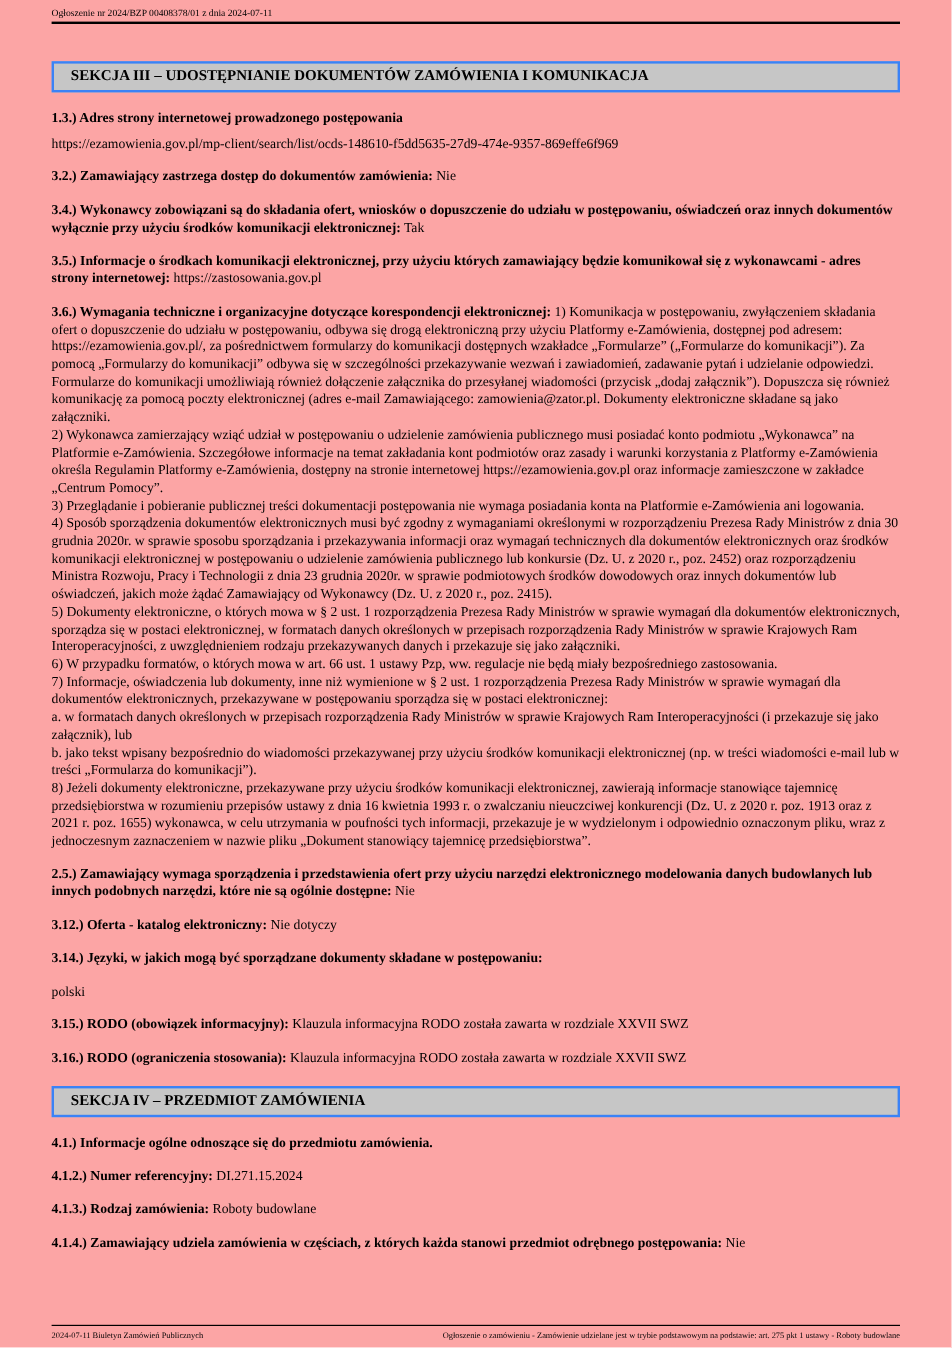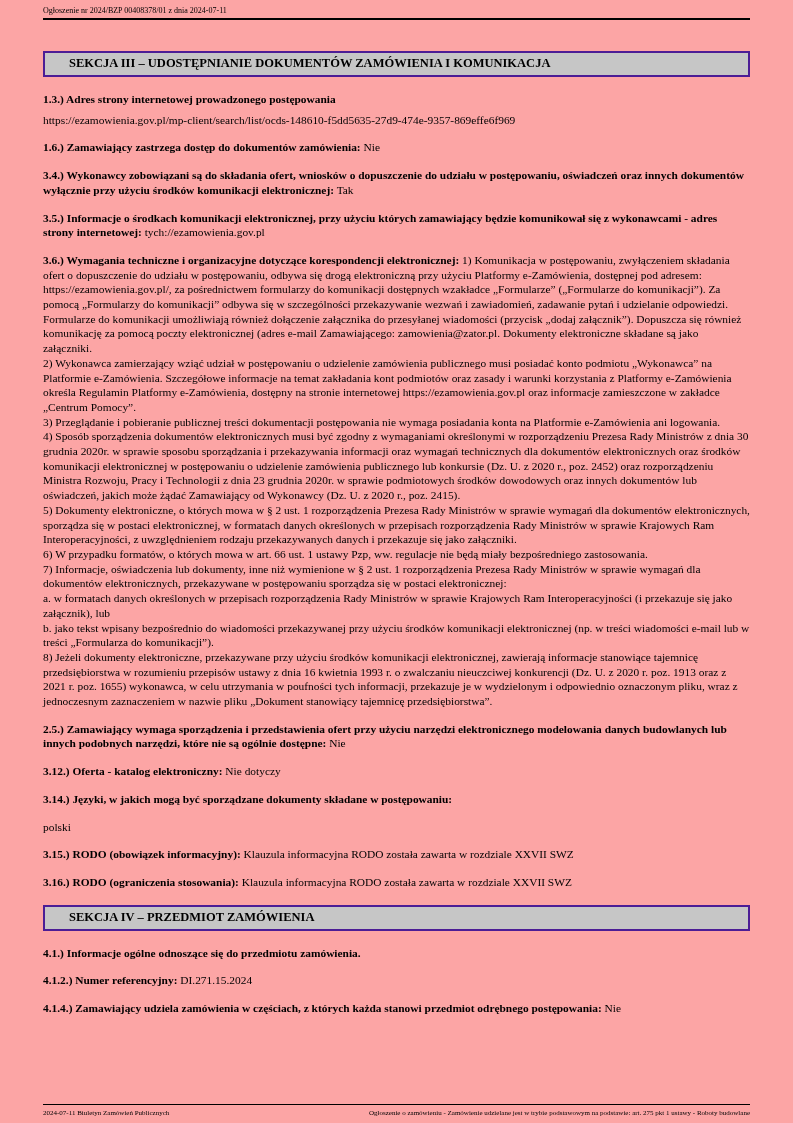--- a/index.html
+++ b/index.html
@@ -16,25 +16,25 @@
   }
   .content { padding: 0 43px; }
   .note {
     font-size: 8px;
     padding-top: 6px;
     color: #000000;
   }
   .top-rule { border: 0; border-top: 2px solid #000; margin: 3px 0 0 0; }
   .secbar {
     margin-top: 31px;
-    border: 2px solid #4c1d95;
+    border: 2px solid #3b82f6;
     background: #c6c6c6;
     font-weight: bold;
     font-size: 12.5px;
-    padding: 3px 8px 4px 24px;
+    padding: 3px 8px 4px 14px;
   }
   .secbar.sec4 { margin-top: 15px; }
   .field {
     margin: 13px 0 0 0;
     font-size: 11.4px;
     line-height: 14.7px;
   }
   .field.tight { margin-top: 6px; }
   .field strong { font-weight: bold; }
   .prewrap { white-space: pre-line; }
@@ -60,25 +60,25 @@
   <div class="content">
 
     <div class="note">Ogłoszenie nr 2024/BZP 00408378/01 z dnia 2024-07-11</div>
     <hr class="top-rule">
 
     <div class="secbar">SEKCJA III – UDOSTĘPNIANIE DOKUMENTÓW ZAMÓWIENIA I KOMUNIKACJA</div>
 
     <p class="field first"><strong>1.3.) Adres strony internetowej prowadzonego postępowania</strong></p>
     <p class="field tight"><span>https://ezamowienia.gov.pl/mp-client/search/list/ocds-148610-f5dd5635-27d9-474e-9357-869effe6f969</span></p>
 
-    <p class="field"><strong>1.6.) Zamawiający zastrzega dostęp do dokumentów zamówienia:</strong> <span>Nie</span></p>
+    <p class="field"><strong>3.2.) Zamawiający zastrzega dostęp do dokumentów zamówienia:</strong> <span>Nie</span></p>
 
     <p class="field"><strong>3.4.) Wykonawcy zobowiązani są do składania ofert, wniosków o dopuszczenie do udziału w postępowaniu, oświadczeń oraz innych dokumentów wyłącznie przy użyciu środków komunikacji elektronicznej:</strong> <span>Tak</span></p>
 
-    <p class="field"><strong>3.5.) Informacje o środkach komunikacji elektronicznej, przy użyciu których zamawiający będzie komunikował się z wykonawcami - adres strony internetowej:</strong> <span>tych://ezamowienia.gov.pl</span></p>
+    <p class="field"><strong>3.5.) Informacje o środkach komunikacji elektronicznej, przy użyciu których zamawiający będzie komunikował się z wykonawcami - adres strony internetowej:</strong> <span>https://zastosowania.gov.pl</span></p>
 
     <p class="field"><strong>3.6.) Wymagania techniczne i organizacyjne dotyczące korespondencji elektronicznej:</strong> <span class="prewrap">1) Komunikacja w postępowaniu, zwyłączeniem składania ofert o dopuszczenie do udziału w postępowaniu, odbywa się drogą elektroniczną przy użyciu Platformy e-Zamówienia, dostępnej pod adresem: https://ezamowienia.gov.pl/, za pośrednictwem formularzy do komunikacji dostępnych wzakładce „Formularze” („Formularze do komunikacji”). Za pomocą „Formularzy do komunikacji” odbywa się w szczególności przekazywanie wezwań i zawiadomień, zadawanie pytań i udzielanie odpowiedzi. Formularze do komunikacji umożliwiają również dołączenie załącznika do przesyłanej wiadomości (przycisk „dodaj załącznik”). Dopuszcza się również komunikację za pomocą poczty elektronicznej (adres e-mail Zamawiającego: zamowienia@zator.pl. Dokumenty elektroniczne składane są jako załączniki.
 2) Wykonawca zamierzający wziąć udział w postępowaniu o udzielenie zamówienia publicznego musi posiadać konto podmiotu „Wykonawca” na Platformie e-Zamówienia. Szczegółowe informacje na temat zakładania kont podmiotów oraz zasady i warunki korzystania z Platformy e-Zamówienia określa Regulamin Platformy e-Zamówienia, dostępny na stronie internetowej https://ezamowienia.gov.pl oraz informacje zamieszczone w zakładce „Centrum Pomocy”.
 3) Przeglądanie i pobieranie publicznej treści dokumentacji postępowania nie wymaga posiadania konta na Platformie e-Zamówienia ani logowania.
 4) Sposób sporządzenia dokumentów elektronicznych musi być zgodny z wymaganiami określonymi w rozporządzeniu Prezesa Rady Ministrów z dnia 30 grudnia 2020r. w sprawie sposobu sporządzania i przekazywania informacji oraz wymagań technicznych dla dokumentów elektronicznych oraz środków komunikacji elektronicznej w postępowaniu o udzielenie zamówienia publicznego lub konkursie (Dz. U. z 2020 r., poz. 2452) oraz rozporządzeniu Ministra Rozwoju, Pracy i Technologii z dnia 23 grudnia 2020r. w sprawie podmiotowych środków dowodowych oraz innych dokumentów lub oświadczeń, jakich może żądać Zamawiający od Wykonawcy (Dz. U. z 2020 r., poz. 2415).
 5) Dokumenty elektroniczne, o których mowa w § 2 ust. 1 rozporządzenia Prezesa Rady Ministrów w sprawie wymagań dla dokumentów elektronicznych, sporządza się w postaci elektronicznej, w formatach danych określonych w przepisach rozporządzenia Rady Ministrów w sprawie Krajowych Ram Interoperacyjności, z uwzględnieniem rodzaju przekazywanych danych i przekazuje się jako załączniki.
 6) W przypadku formatów, o których mowa w art. 66 ust. 1 ustawy Pzp, ww. regulacje nie będą miały bezpośredniego zastosowania.
 7) Informacje, oświadczenia lub dokumenty, inne niż wymienione w § 2 ust. 1 rozporządzenia Prezesa Rady Ministrów w sprawie wymagań dla dokumentów elektronicznych, przekazywane w postępowaniu sporządza się w postaci elektronicznej:
 a. w formatach danych określonych w przepisach rozporządzenia Rady Ministrów w sprawie Krajowych Ram Interoperacyjności (i przekazuje się jako załącznik), lub
 b. jako tekst wpisany bezpośrednio do wiadomości przekazywanej przy użyciu środków komunikacji elektronicznej (np. w treści wiadomości e-mail lub w treści „Formularza do komunikacji”).
@@ -95,20 +95,21 @@
 
     <p class="field"><strong>3.16.) RODO (ograniczenia stosowania):</strong> <span>Klauzula informacyjna RODO została zawarta w rozdziale XXVII SWZ</span></p>
 
     <div class="secbar sec4">SEKCJA IV – PRZEDMIOT ZAMÓWIENIA</div>
 
     <p class="field first"><strong>4.1.) Informacje ogólne odnoszące się do przedmiotu zamówienia.</strong></p>
 
 
     <p class="field"><strong>4.1.2.) Numer referencyjny:</strong> <span>DI.271.15.2024</span></p>
 
+    <p class="field"><strong>4.1.3.) Rodzaj zamówienia:</strong> <span>Roboty budowlane</span></p>
 
     <p class="field"><strong>4.1.4.) Zamawiający udziela zamówienia w częściach, z których każda stanowi przedmiot odrębnego postępowania:</strong> <span>Nie</span></p>
 
   </div>
 
   <div class="footer">
     <hr class="footer-rule">
     <div class="footer-row">
       <span>2024-07-11 Biuletyn Zamówień Publicznych</span>
       <span>Ogłoszenie o zamówieniu - Zamówienie udzielane jest w trybie podstawowym na podstawie: art. 275 pkt 1 ustawy - Roboty budowlane</span>

